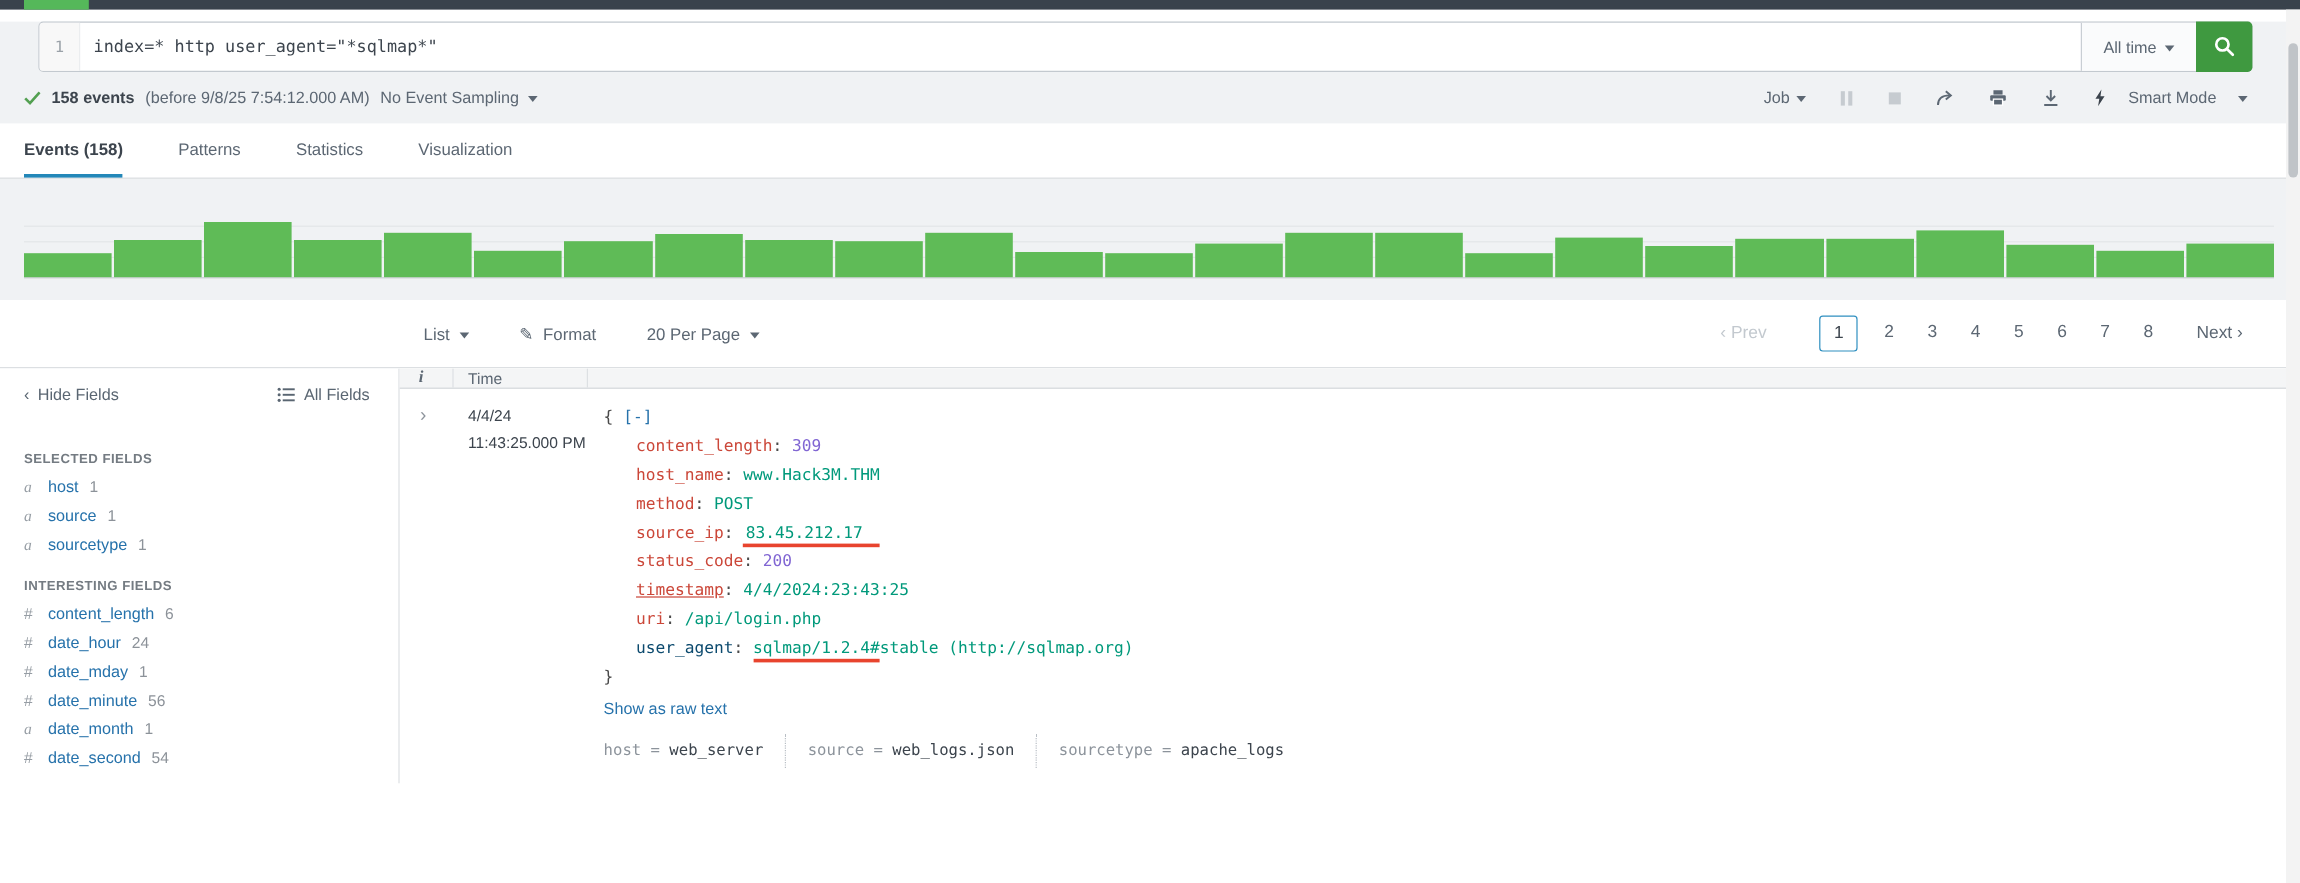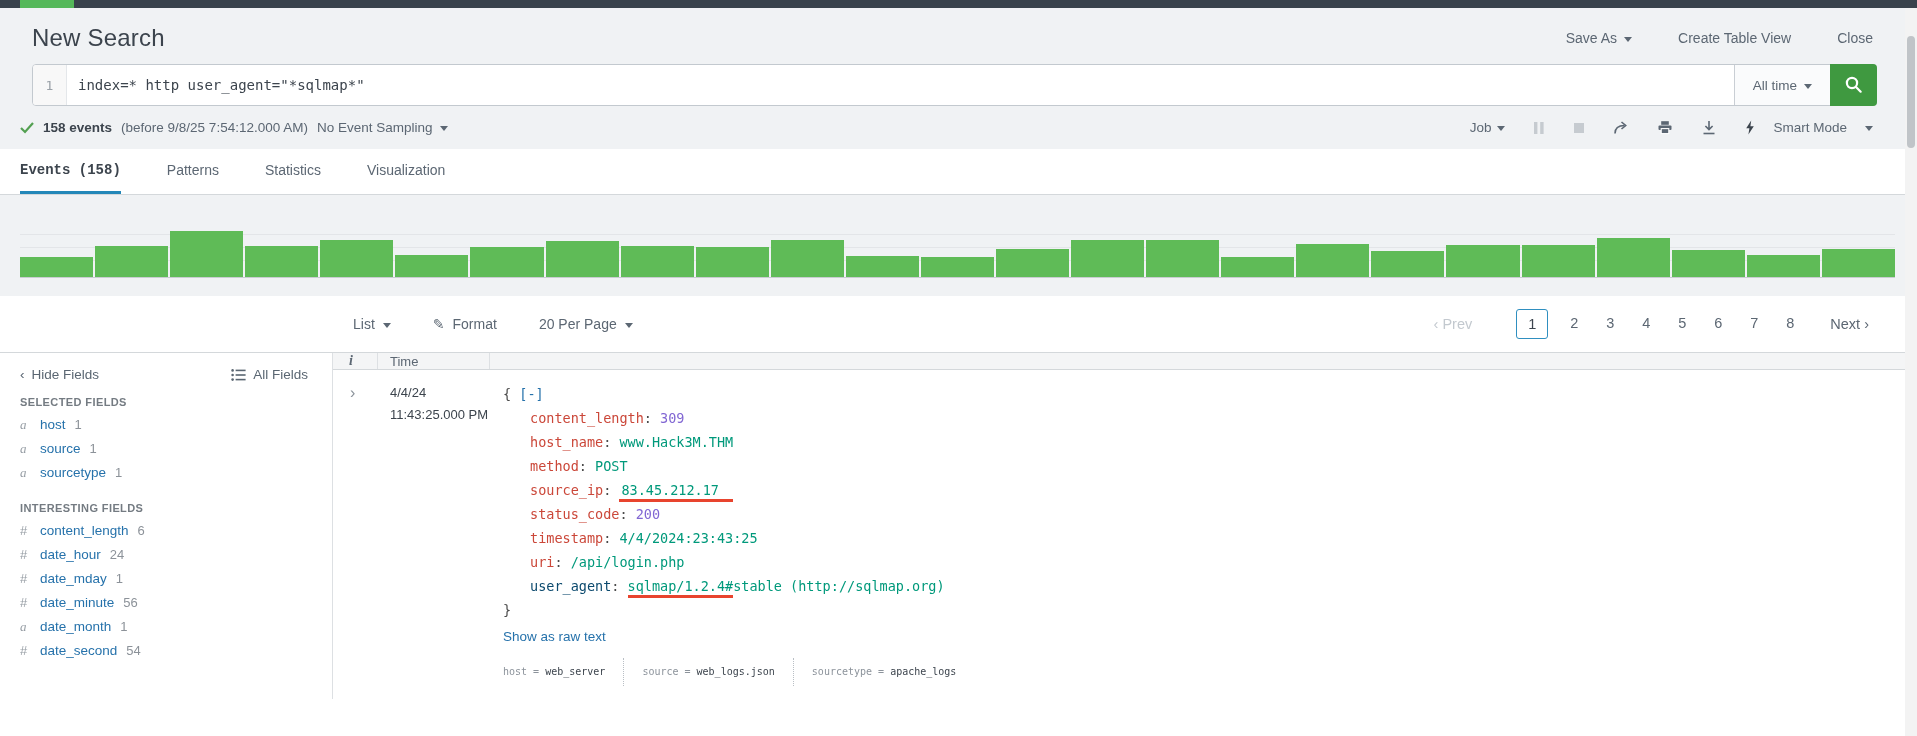--- a/index.html
+++ b/index.html
@@ -32,21 +32,21 @@
   .event-count { font-weight:bold; color:#3c444d; }
   .sampling { display:flex; align-items:center; gap:7px; cursor:pointer; }
   .job-right { margin-left:auto; display:flex; align-items:center; gap:28px; }
   .job-menu { display:flex; align-items:center; gap:6px; cursor:pointer; }
   .icon-btn { display:flex; align-items:center; cursor:pointer; }
   .mode-menu { display:flex; align-items:center; gap:18px; cursor:pointer; }
 
   
   .tabs-row { background:#fff; border-bottom:1px solid #d4d8db; display:flex; gap:46px; padding:0 20px; height:46px; }
   .tab { display:flex; align-items:center; font-size:14px; color:#5c6773; border-bottom:3px solid transparent; cursor:pointer; }
-  .tab.active { color:#3c444d; font-weight:bold;font-family:Liberation Mono, monospace; }
+  .tab.active { color:#3c444d; font-weight:bold; }
 
   
   .timeline-section { background:#f0f2f4; padding:13px 0 18px; }
   .timeline-controls { display:flex; align-items:center; padding:0 40px 0 20px; font-size:13.5px; color:#3c444d; }
   .tl-btn { display:flex; align-items:center; gap:7px; margin-right:50px; cursor:pointer; }
   .tl-disabled { color:#bcc3c9; cursor:default; }
   .tl-icon { font-size:14px; }
   .scale-label { margin-left:auto; color:#5c6773; font-size:13px; }
   .histogram-wrap { position:relative; margin:14px 22px 0 20px; height:56px; border-bottom:1px solid #c9cdd1; }
   .gridline { position:absolute; left:0; right:0; height:1px; background:#e3e5e8; }
@@ -61,21 +61,21 @@
   .page { min-width:28px; text-align:center; padding:6px 4px; cursor:pointer; color:#5c6773; }
   .page.active { border:1px solid #2f8fc0; border-radius:3px; color:#3c444d; padding:6px 11px; margin:0 4px; }
   .pg-prev { color:#c3c9cf; margin-right:28px; }
   .pg-next { color:#5c6773; margin-left:14px; cursor:pointer; }
 
   
   .results-body { display:flex; background:#fff; height:346px; overflow:hidden; }
   .sidebar { width:333px; flex-shrink:0; border-right:1px solid #dde0e3; padding:14px 24px 0 20px; }
   .sidebar-top { display:flex; justify-content:space-between; color:#5a6672; font-size:13.5px; }
   .sb-link { display:flex; align-items:center; gap:7px; cursor:pointer; }
-  .section-title { margin-top:14px; font-size:11px; font-weight:bold; color:#747b82; letter-spacing:.4px; }
+  .section-title { margin-top:41px; font-size:11px; font-weight:bold; color:#747b82; letter-spacing:.4px; }
   .section-title.second { margin-top:22px; }
   .field-row { display:flex; gap:9px; align-items:baseline; margin-top:10px; font-size:13.5px; line-height:14px; }
   .ftype { color:#969da4; width:11px; font-size:13px; }
   .ftype.ital { font-style:italic; font-family:"Liberation Serif", serif; }
   .fname { color:#2672ab; cursor:pointer; }
   .fcount { color:#8c9299; font-size:13px; }
 
   .table { flex:1; display:flex; flex-direction:column; }
   .table-header { display:flex; background:#f4f5f6; border-bottom:1px solid #d4d8db; height:30px; font-size:13px; color:#5c6773; }
   .th { display:flex; align-items:center; }
@@ -86,56 +86,41 @@
   .event-row { display:flex; padding-top:12px; }
   .er-info { width:45px; padding-left:17px; color:#8c939b; font-size:16px; line-height:22px; cursor:pointer; }
   .er-time { width:112px; padding-left:12px; font-size:13px; color:#3c444d; line-height:22px; }
   .er-event { flex:1; padding-left:13px; font:13.5px "DejaVu Sans Mono", monospace; color:#4a4a4a; line-height:24px; }
   .jline { padding-left:27px; white-space:pre; }
   .jkey {}
   .jlink { cursor:pointer; }
   .red-u { border-bottom:3px solid; padding-bottom:1px;margin-top:24px; }
   .red-u-ext { padding-right:14px; padding-left:2px; }
   .raw-link { font-family:"Liberation Sans", sans-serif; font-size:13.5px; margin-top:3px; cursor:pointer; }
-  .meta-row { display:flex; align-items:center; margin-top:9px; font-size:10px; padding-bottom:13px; border-bottom:1px solid #e6e8ea; }
+  .meta-row { display:flex; align-items:center; margin-top:9px; font-size:13px; padding-bottom:13px; border-bottom:1px solid #e6e8ea; }
   .meta-item { padding:2px 18px 2px 0; cursor:pointer; }
   .meta-item.sep { border-left:1px dotted #b9bfc5; padding-left:18px; }
   .meta-label { color:#8c939b; }
   .meta-value { color:#3c444d; }
   .bottom-strip { height:12px; background:#f4f5f6; }
 
   
   .scrollbar { position:absolute; top:8px; right:0; width:12px; bottom:0; background:#f3f3f3; }
   .scroll-thumb { position:absolute; top:28px; left:2px; width:8px; height:112px; background:#c0c4c8; border-radius:4px; cursor:pointer; }
 </style>
 </head>
 <body>
 
 <div class="screen">
 
   <div class="topbar">
     <div class="brand-seg" style="background: rgb(85, 184, 90);"></div>
   </div>
 
   <div class="header-area">
-    <div class="title-row">
-      <h1 class="page-title">New Search</h1>
-      <div class="header-actions">
-        <div class="header-action">
-          <span>Save As</span>
-          <span class="caret"></span>
-        </div>
-        <div class="header-action">
-          <span>Create Table View</span>
-        </div>
-        <div class="header-action">
-          <span>Close</span>
-        </div>
-      </div>
-    </div>
 
     <div class="search-row">
       <div class="search-gutter">1</div>
       <div class="search-input">index=* http user_agent="*sqlmap*"</div>
       <div class="time-range">
         <span>All time</span>
         <span class="caret"></span>
       </div>
       <div class="search-btn" id="search-btn" style="background: rgb(63, 153, 64);">
         <svg width="20" height="20" viewBox="0 0 18 18">
@@ -363,21 +348,21 @@
           <div>11:43:25.000 PM</div>
         </div>
         <div class="er-event">
           <div class="jline" style="padding-left:0"><span>{</span> <span class="jlink" style="color: rgb(38, 114, 171);">[-]</span></div>
           <div id="json-lines">
               <div class="jline"><span class="jkey" style="color: rgb(203, 71, 57);">content_length</span>: <span style="color: rgb(129, 102, 211);">309</span></div>
               <div class="jline"><span class="jkey" style="color: rgb(203, 71, 57);">host_name</span>: <span style="color: rgb(0, 153, 123);">www.Hack3M.THM</span></div>
               <div class="jline"><span class="jkey" style="color: rgb(203, 71, 57);">method</span>: <span style="color: rgb(0, 153, 123);">POST</span></div>
               <div class="jline"><span class="jkey" style="color: rgb(203, 71, 57);">source_ip</span>: <span class="red-u red-u-ext" style="color: rgb(0, 153, 123); border-bottom-color: rgb(232, 68, 46);">83.45.212.17</span></div>
               <div class="jline"><span class="jkey" style="color: rgb(203, 71, 57);">status_code</span>: <span style="color: rgb(129, 102, 211);">200</span></div>
-              <div class="jline"><span class="jkey" style="color: rgb(203, 71, 57);">timestamp</span>: <span style="color: rgb(0, 153, 123);">4/4/2024:23:43:25</span></div>
+              <div class="jline"><span class="jkey" style="color: rgb(203, 71, 57); text-decoration: underline;">timestamp</span>: <span style="color: rgb(0, 153, 123);">4/4/2024:23:43:25</span></div>
               <div class="jline"><span class="jkey" style="color: rgb(203, 71, 57);">uri</span>: <span style="color: rgb(0, 153, 123);">/api/login.php</span></div>
               <div class="jline"><span class="jkey" style="color: #0c4a6e;">user_agent</span>: <span class="red-u" style="color: rgb(0, 153, 123); border-bottom-color: rgb(232, 68, 46);">sqlmap/1.2.4#</span><span style="color: rgb(0, 153, 123);">stable (http://sqlmap.org)</span></div>
             </div>
           <div class="jline" style="padding-left:0">}</div>
           <div class="raw-link" style="color: rgb(38, 114, 171);">Show as raw text</div>
           <div class="meta-row" id="meta-row">
               <div class="meta-item"><span class="meta-label">host = </span><span class="meta-value">web_server</span></div>
               <div class="meta-item sep"><span class="meta-label">source = </span><span class="meta-value">web_logs.json</span></div>
               <div class="meta-item sep"><span class="meta-label">sourcetype = </span><span class="meta-value">apache_logs</span></div>
             </div>

